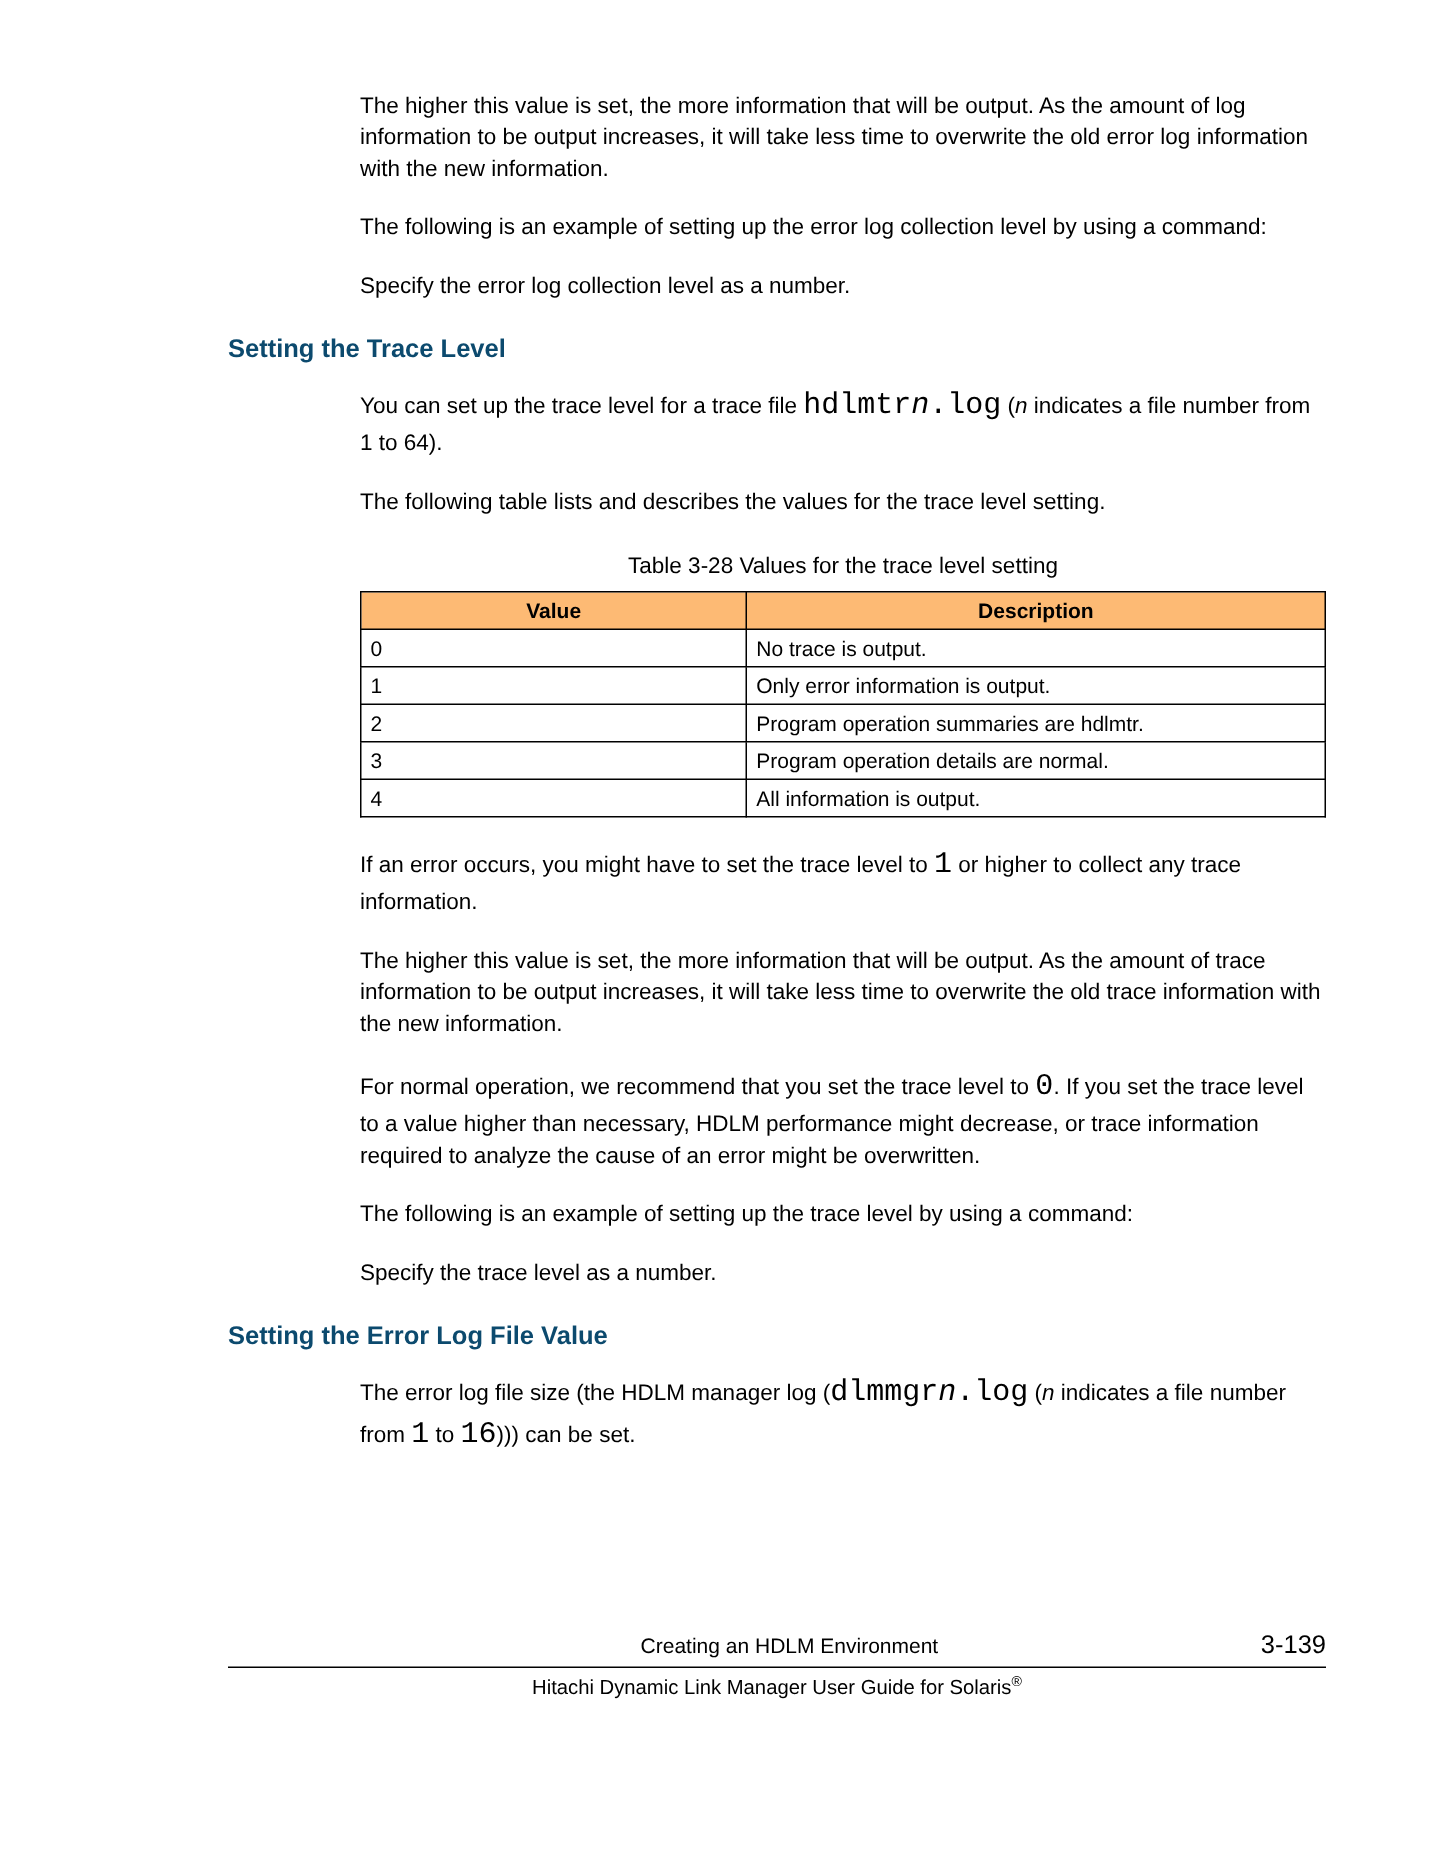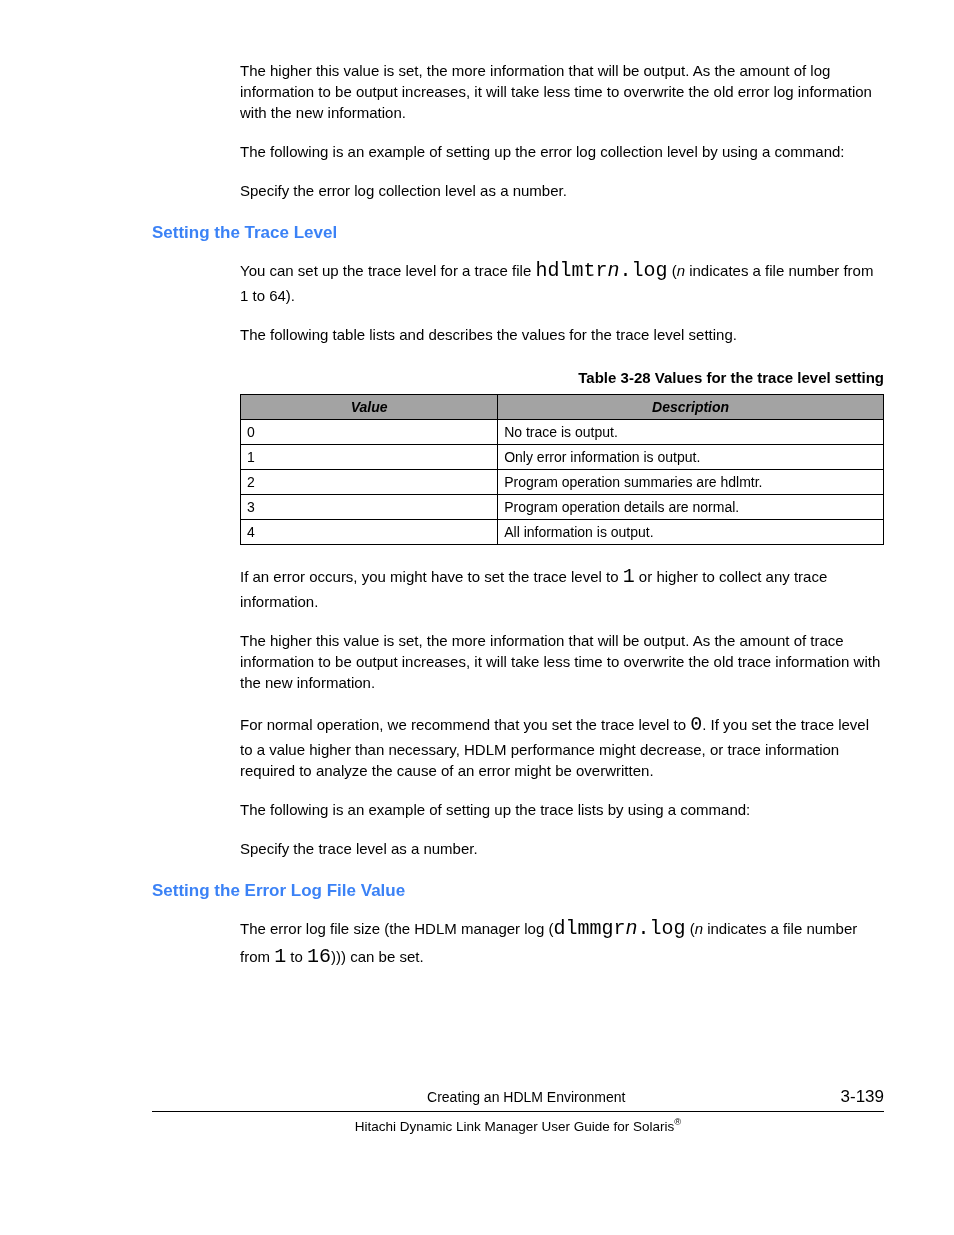--- a/index.html
+++ b/index.html
@@ -34,45 +34,44 @@
       font-size: 20px;
     }
     .code-line {
       font-family: "Courier New", monospace;
       font-size: 15px;
       margin: 18px 0;
     }
     h2 {
       font-size: 17px;
       font-weight: bold;
-      color: #3b82f6;
+      color: #0c4a6e;
       margin: 22px 0 14px 0;
     }
     .table-caption {
-      text-align: right;
-      font-weight: bold;
+      text-align: center;
+      font-weight: normal;
       font-size: 15px;
       margin: 24px 0 8px 0;
     }
     table {
       border-collapse: collapse;
       width: 100%;
       font-size: 14px;
     }
     th, td {
       border: 1px solid #000;
       padding: 4px 6px;
       text-align: left;
       vertical-align: top;
     }
     th {
-      background: #a3a3a3;
+      background: #fdba74;
       font-weight: bold;
       text-align: center;
-      font-style: italic;
     }
     .col-value { width: 40%; }
     .footer {
       position: absolute;
       left: 152px;
       right: 70px;
       top: 1087px;
       font-size: 14px;
     }
     .footer-row1 {
@@ -149,21 +148,21 @@
       </tbody>
     </table>
 
     <p class="para-block" style="margin-top:18px">
       <span>If an error occurs, you might have to set the trace level to </span><span class="code">1</span><span> or higher to collect any trace information.</span>
     </p>
     <p class="para-block">The higher this value is set, the more information that will be output. As the amount of trace information to be output increases, it will take less time to overwrite the old trace information with the new information.</p>
     <p class="para-block">
       <span>For normal operation, we recommend that you set the trace level to </span><span class="code">0</span><span>. If you set the trace level to a value higher than necessary, HDLM performance might decrease, or trace information required to analyze the cause of an error might be overwritten.</span>
     </p>
-    <p class="para-block">The following is an example of setting up the trace lists by using a command:</p>
+    <p class="para-block">The following is an example of setting up the trace level by using a command:</p>
     <p class="para-block">Specify the trace level as a number.</p>
   </div>
 
   <h2>Setting the Error Log File Value</h2>
 
   <div class="indented">
     <p class="para-block">
       <span>The error log file size (the HDLM manager log (</span><span class="code">dlmmgr</span><em class="code">n</em><span class="code">.log</span><span> (</span><em>n</em><span> indicates a file number from </span><span class="code">1</span><span> to </span><span class="code">16</span><span>))) can be set.</span>
     </p>
   </div>

